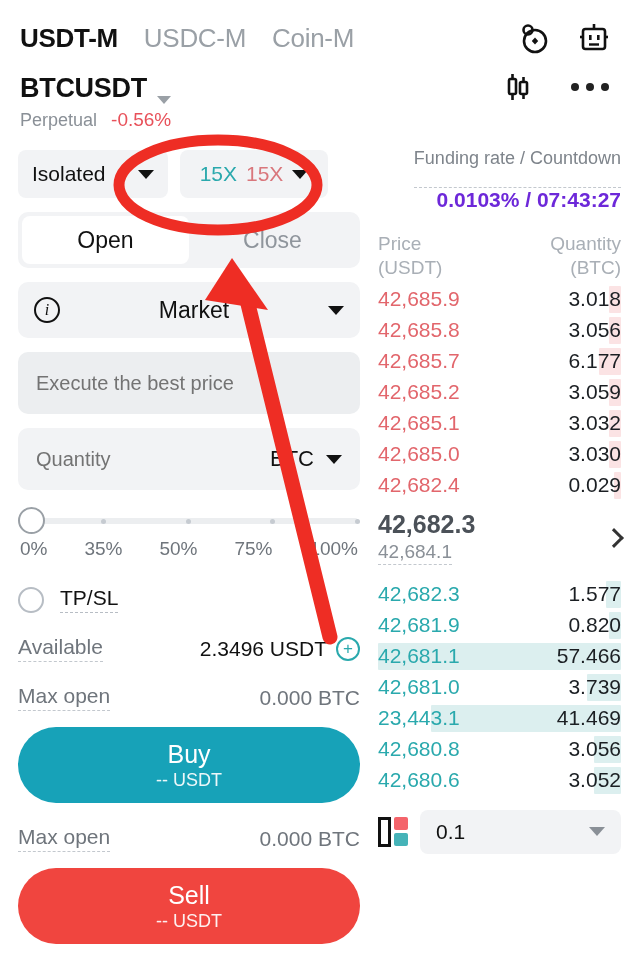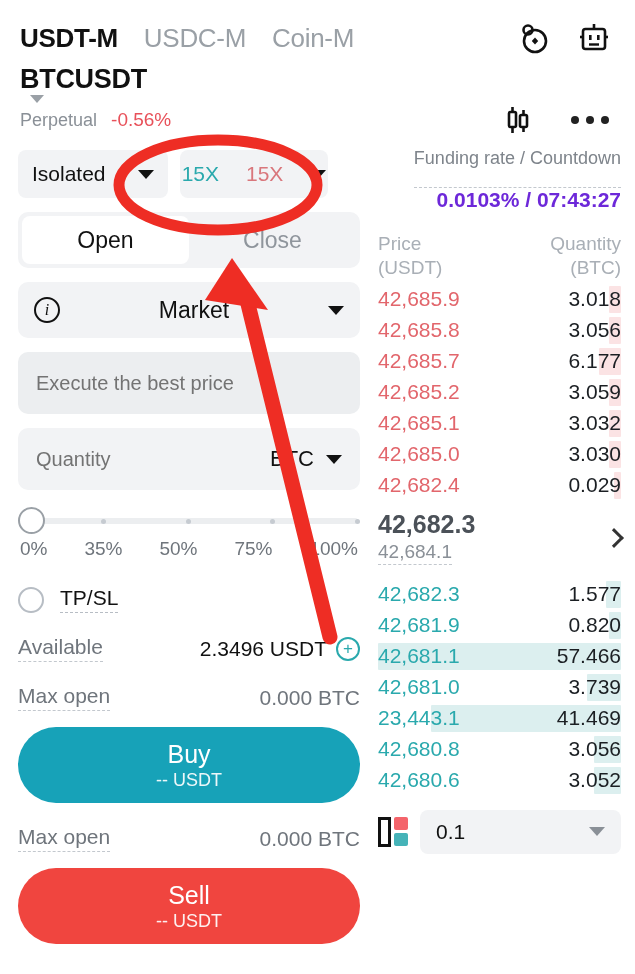--- a/index.html
+++ b/index.html
@@ -12,21 +12,21 @@
   #app { position: relative; width: 635px; height: 974px; background:#fff; }
 
   
   .top-bar { display:flex; align-items:center; padding: 14px 20px 0 20px; height:62px; }
   .mtab { font-size: 26px; color:#9aa0a6; margin-right: 26px; letter-spacing:-0.3px; }
   .mtab.active { color:#111; font-weight: bold; }
   .top-icons { margin-left:auto; display:flex; align-items:center; gap:26px; padding-right:4px; }
   .ic { width:34px; height:34px; display:block; }
 
   
-  .sym-row { display:flex; align-items:flex-start; padding: 2px 20px 0 20px; height:42px;flex-direction:column; }
+  .sym-row { display:flex; align-items:flex-end; padding: 2px 20px 0 20px; height:42px; }
   .sym { font-size:27px; font-weight:bold; color:#111; letter-spacing:-0.3px; }
   .caret-sm { width:0;height:0;border-left:7px solid transparent;border-right:7px solid transparent;
               border-top:8px solid #9aa0a6; margin-left:10px; }
   .sym-icons { margin-left:auto; display:flex; align-items:center; gap:36px; padding-right:6px; }
   .dots { display:flex; gap:7px; align-items:center; }
   .dots i { width:8px;height:8px;border-radius:50%;background:#222;display:block; }
 
   .sub-row { display:flex; align-items:center; gap:14px; padding: 2px 20px 0 20px; height:30px; }
   .perp { font-size:18px; color:#8a9097; }
   .chg { font-size:19px; color:#e8515a; }
@@ -34,21 +34,21 @@
   
   .cols { display:flex; padding: 10px 0 0 0; }
   .left { width:378px; padding: 0 18px 0 18px; }
   .right { width:257px; padding-right:14px; }
 
   
   .mlrow { display:flex; gap:12px; margin-top:6px; }
   .pill { background:#f2f3f5; border-radius:8px; height:48px; display:flex; align-items:center;
           padding: 0 14px; }
   .pill.iso { width:150px; justify-content:space-between; }
-  .pill.lev { width:148px; justify-content:center; gap:27px; }
+  .pill.lev { width:148px; justify-content:center; gap:9px; }
   .iso-txt { font-size:21px; color:#111; }
   .lev-a { font-size:21px; color:#2aa9ad; }
   .lev-b { font-size:21px; color:#d9777c; }
   .caret-bk { width:0;height:0;border-left:8px solid transparent;border-right:8px solid transparent;
               border-top:9px solid #111; }
 
   
   .seg { margin-top:14px; height:56px; background:#f2f3f5; border-radius:10px; display:flex;
          padding:4px; }
   .seg > div { flex:1; display:flex; align-items:center; justify-content:center; font-size:23px;

